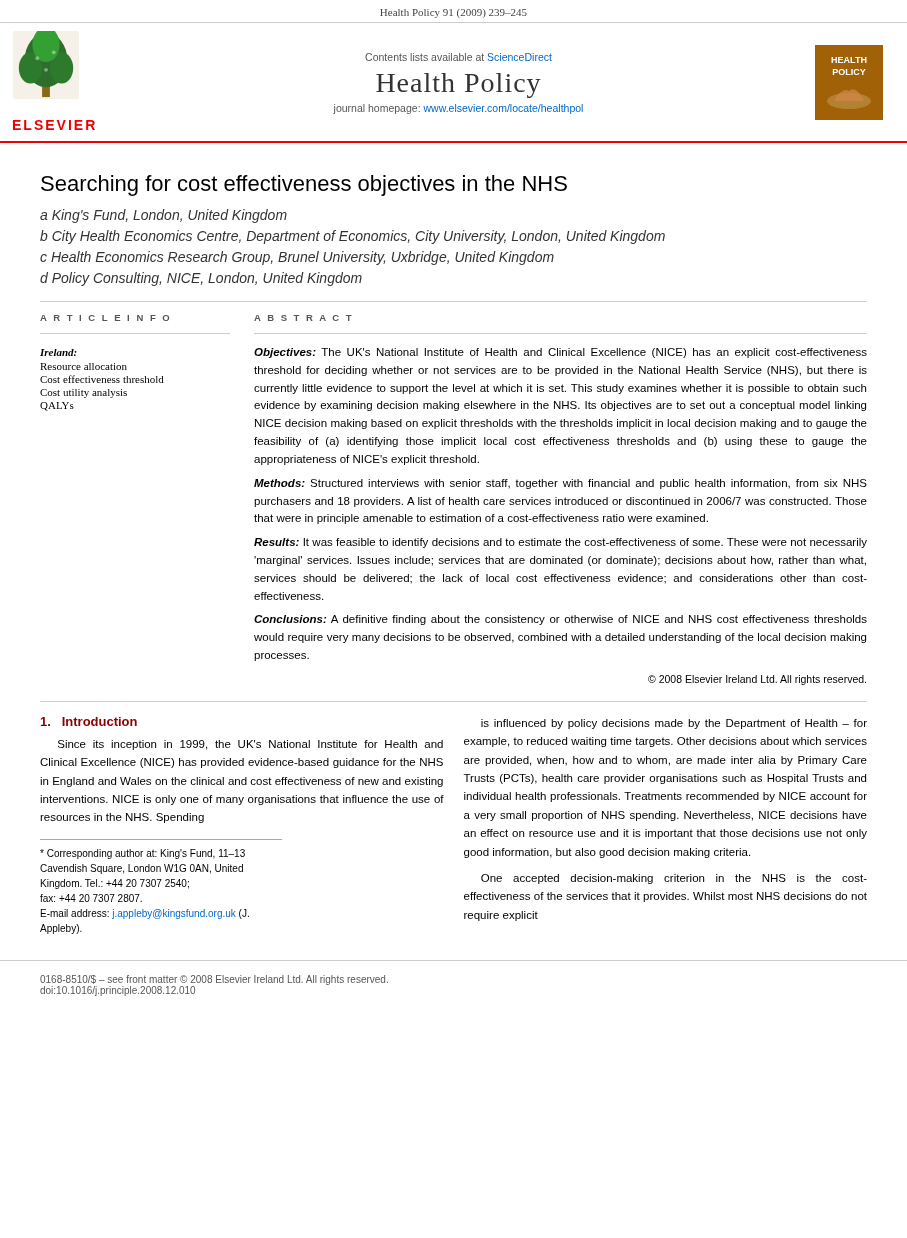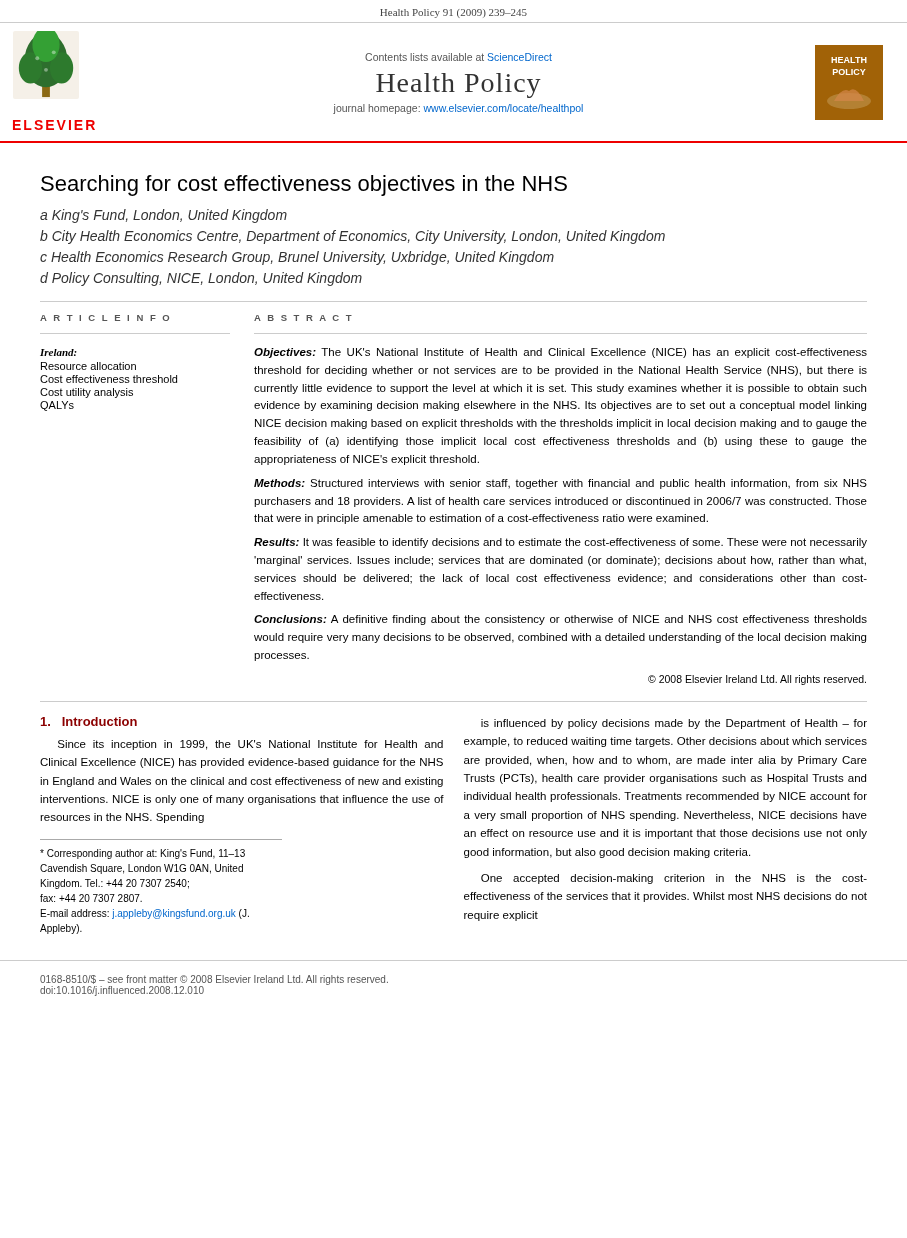--- a/index.html
+++ b/index.html
@@ -183,21 +183,21 @@
       font-weight: bold;
       margin-bottom: 4px;
       font-family: 'Times New Roman', serif;
     }
 
     .keywords-section .kw-item {
       font-size: 11px;
       display: block;
       color: #000;
       margin-bottom: 1px;
-      font-family: Liberation Sans, sans-serif;
+      font-family: Liberation Serif, serif;
     }
 
     .abstract-text {
       font-size: 11.5px;
       line-height: 1.55;
       color: #000;
       font-family: Arial, sans-serif;
       text-align: justify;
     }
 
@@ -428,16 +428,16 @@
           </div>
         </div>
 
       </div>
     </div>
 
   </div>
 
   <div class="bottom-bar">
     <span>0168-8510/$ – see front matter © 2008 Elsevier Ireland Ltd. All rights reserved.</span><br>
-    <span>doi:10.1016/j.influenced.2008.12.010</span>
+    <span>doi:10.1016/j.principle.2008.12.010</span>
   </div>
 
 </div>
 
 </body></html>

